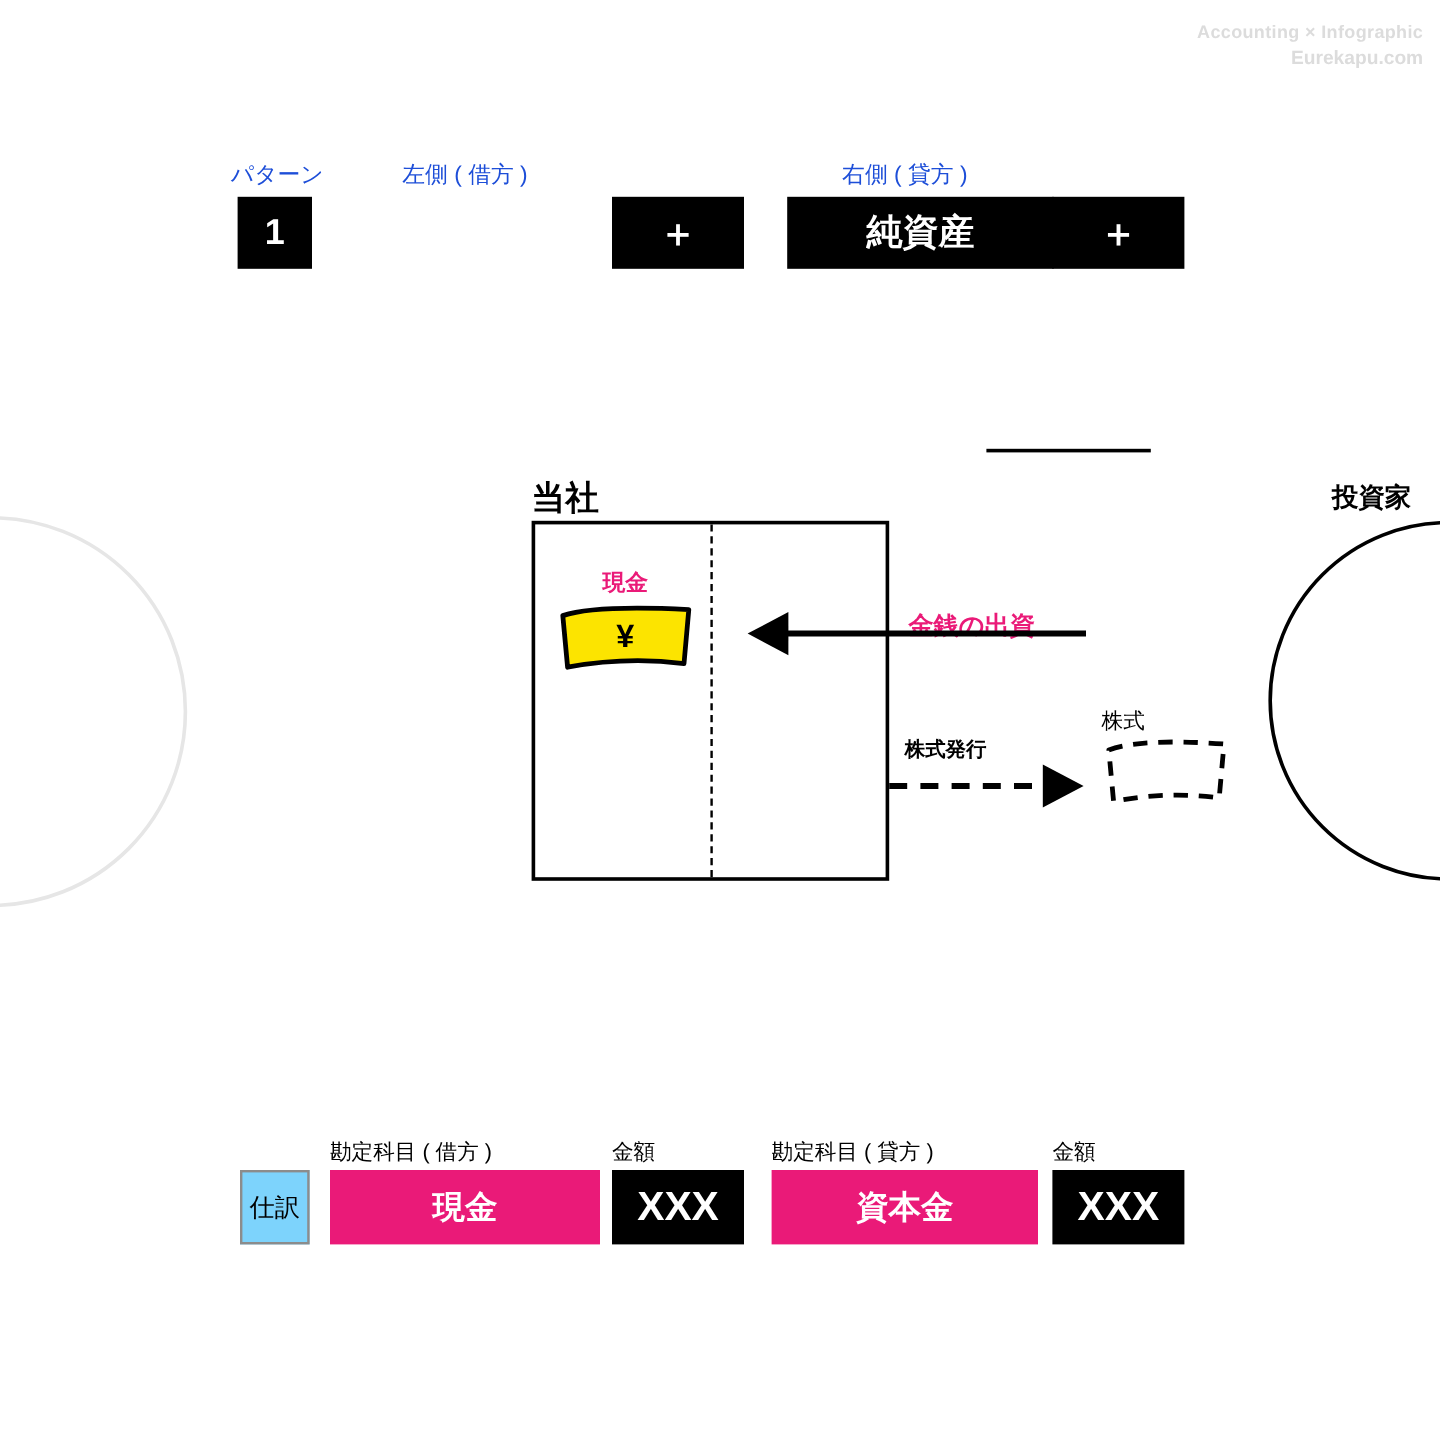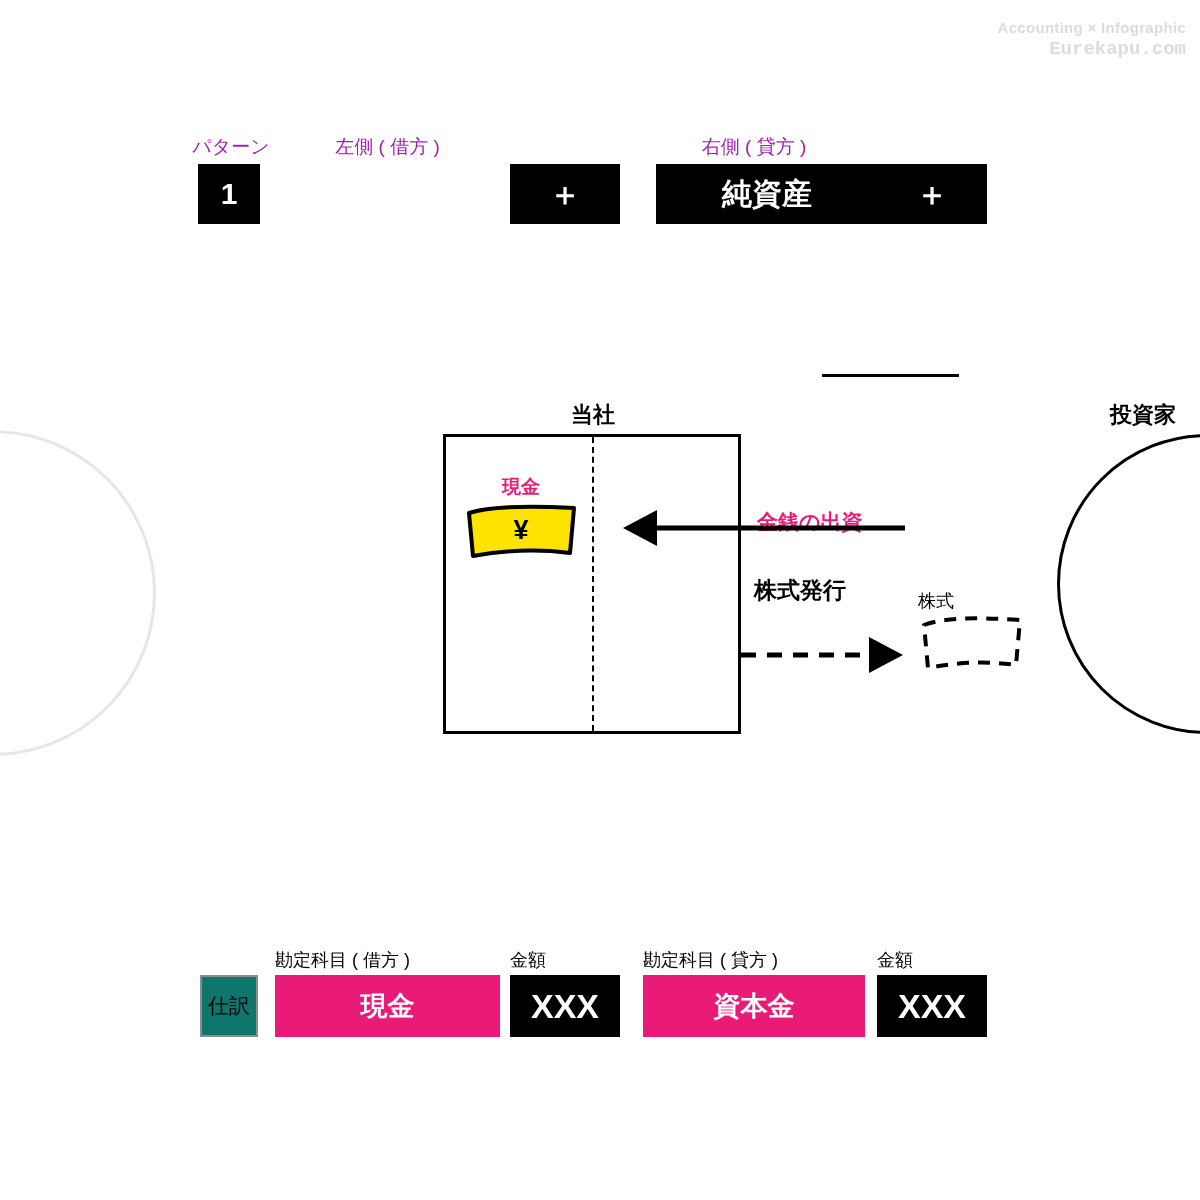--- a/index.html
+++ b/index.html
@@ -30,45 +30,44 @@
     user-select: none;
   }
   #watermark .wm-line1 {
     font-size: 15px;
     font-weight: bold;
     letter-spacing: 0.3px;
     line-height: 20px;
     white-space: nowrap;
   }
   #watermark .wm-line2 {
-    font-size: 19px;
+    font-size: 16px;
     font-weight: bold;
     line-height: 22px;
     white-space: nowrap;
-    font-family: Liberation Mono, monospace;
   }
 
   
   .deco-circle {
     border: 3px solid #e6e6e6;
     border-radius: 50%;
     background: transparent;
   }
   #deco-circle-left {
     left: -170px;
     top: 430px;
     width: 320px;
     height: 320px;
   }
 
   
   .col-label {
     font-size: 19px;
     font-weight: normal;
-    color: #a21caf;
+    color: #1d4ed8;
     text-align: center;
     white-space: nowrap;
     line-height: 22px;
   }
   .blk-box {
     background: #000000;
     color: #ffffff;
     display: flex;
     align-items: center;
     justify-content: center;
@@ -100,22 +99,22 @@
     width: 137px;
     height: 3px;
     background: #000;
   }
 
   
   #company-label {
     left: 443px;
     top: 402px;
     width: 300px;
-    text-align: center;
-    font-size: 22px;
+    text-align: left;
+    font-size: 28px;
     font-weight: bold;
     line-height: 26px;
   }
   #company-box {
     left: 443px;
     top: 434px;
     width: 298px;
     height: 300px;
     border: 3px solid #000;
     box-sizing: border-box;
@@ -174,22 +173,22 @@
     color: #ea1a78;
     font-size: 21px;
     font-weight: bold;
     white-space: nowrap;
     line-height: 24px;
   }
   #arrow-money { left: 615px; top: 505px; width: 290px; height: 46px; }
 
   #arrow-stock-label {
     left: 754px;
-    top: 578px;
-    font-size: 23px;
+    top: 613px;
+    font-size: 17px;
     font-weight: bold;
     white-space: nowrap;
     line-height: 24px;
     color: #000;
   }
   #arrow-stock { left: 735px; top: 632px; width: 175px; height: 46px; }
 
   
   #stock-label {
     left: 918px;
@@ -208,21 +207,21 @@
   }
 
   
   #je-box {
     left: 200px;
     top: 975px;
     width: 58px;
     height: 62px;
     border: 2px solid #8c8c8c;
     box-sizing: border-box;
-    background: #0f766e;
+    background: #7dd3fc;
     display: flex;
     align-items: center;
     justify-content: center;
     font-size: 21px;
     font-weight: normal;
     color: #000;
   }
   .pink-box {
     background: #ea1a78;
     color: #ffffff;

